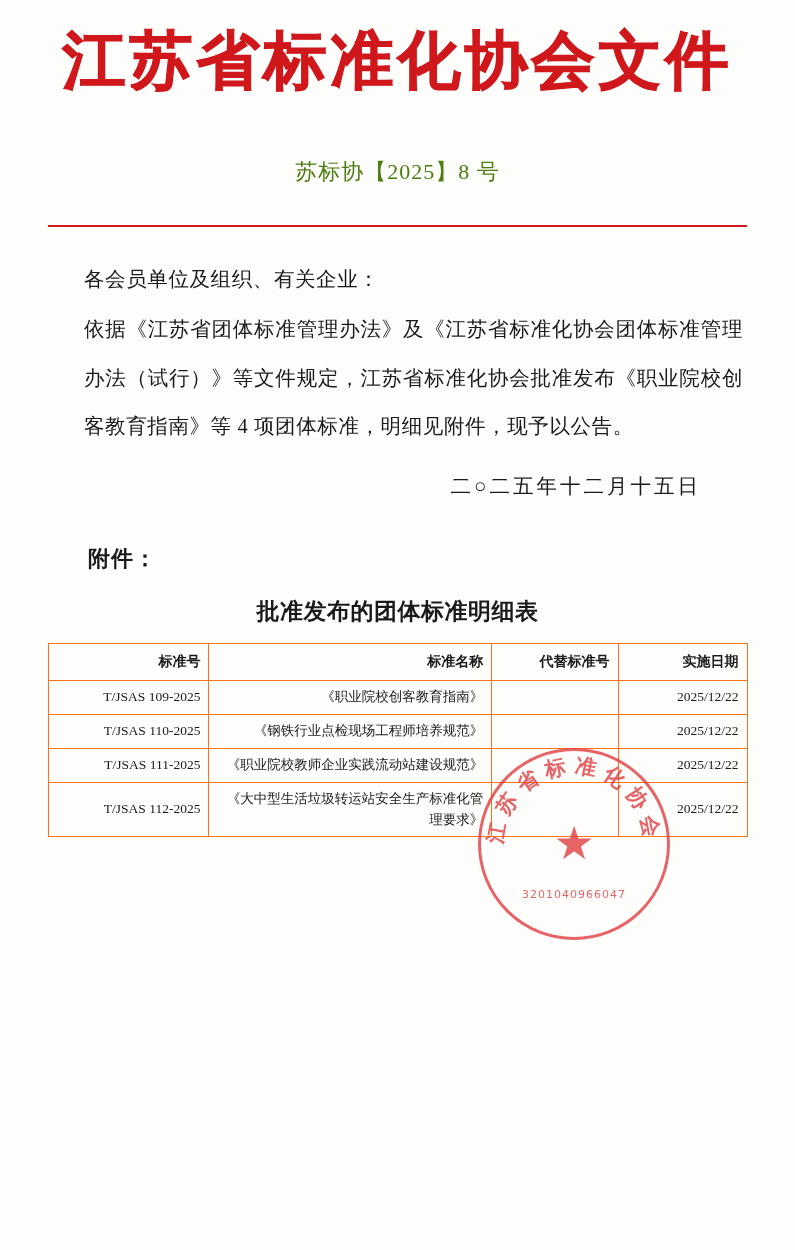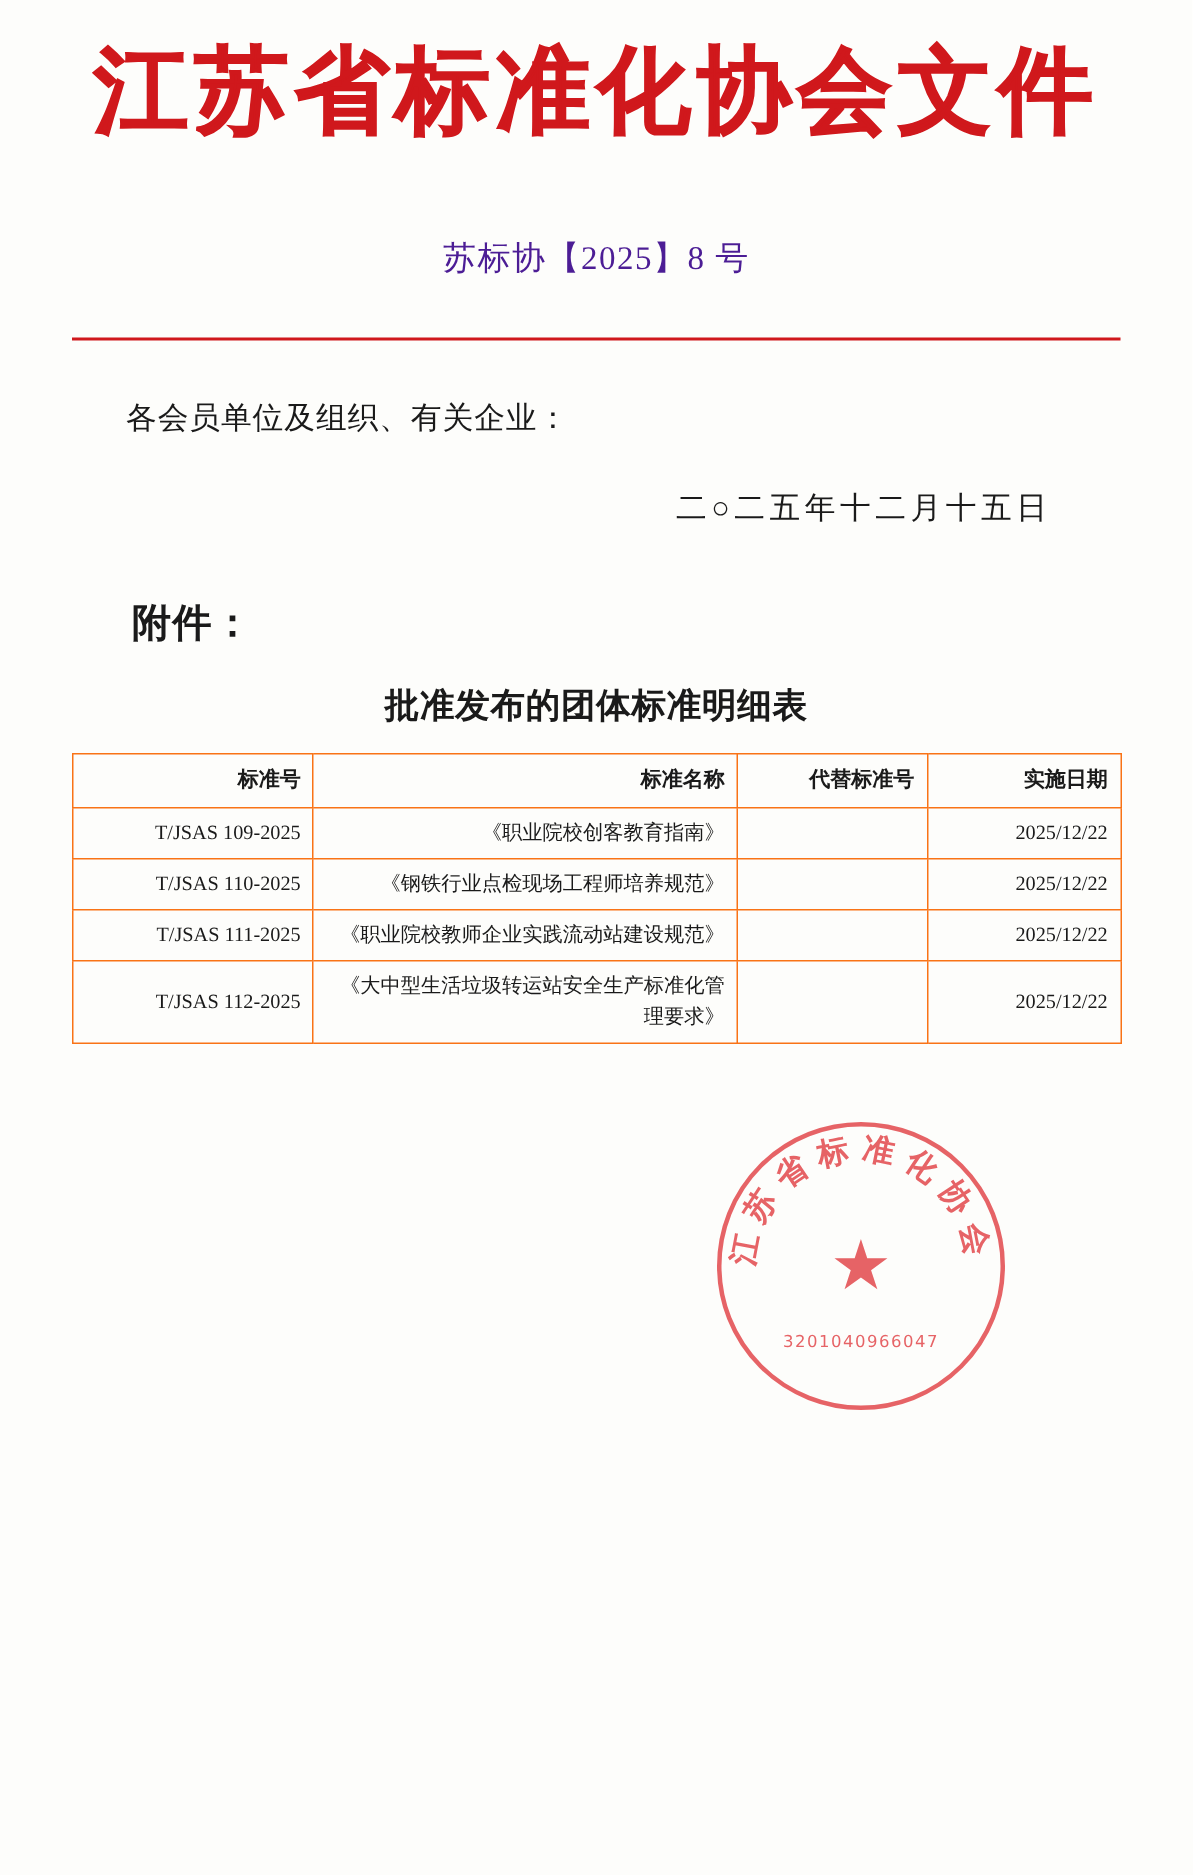--- a/index.html
+++ b/index.html
@@ -38,21 +38,21 @@
     line-height: 1.1;
     white-space: nowrap;
     -webkit-text-stroke: 1px #d0181c;
   }
 
   .doc-number {
     text-align: center;
     margin-top: 62px;
     font-size: 22px;
     letter-spacing: 1px;
-    color: #4c1d95;
+    color: #4d7c0f;
     font-family: "Liberation Serif", serif;
   }
 
   .red-rule {
     margin: 38px 48px 0 48px;
     height: 2px;
     background: #d0181c;
   }
 
   
@@ -129,21 +129,21 @@
     color: #e0393d;
     font-size: 11px;
     letter-spacing: 1px;
     font-family: "DejaVu Sans", sans-serif;
   }
 
   
   .attachment-label {
     margin: 0 0 0 88px;
     padding-top: 34px;
-    font-size: 26px;
+    font-size: 22px;
     font-weight: bold;
     letter-spacing: 1px;
   }
   .table-caption {
     text-align: center;
     margin-top: 22px;
     font-size: 23px;
     font-weight: bold;
     letter-spacing: 0.5px;
   }
@@ -183,20 +183,21 @@
     <div class="masthead-title">江苏省标准化协会文件</div>
   </div>
 
   <div class="doc-number">苏标协【2025】8 号</div>
 
   <div class="red-rule"></div>
 
 
   <div class="body-wrap">
     <div class="salutation">各会员单位及组织、有关企业：</div>
+    <div class="para">依据《江苏省团体标准管理办法》及《江苏省标准化协会团体标准管理办法（试行）》等文件规定，江苏省标准化协会批准发布《职业院校创客教育指南》等 4 项团体标准，明细见附件，现予以公告。</div>
     <div class="date-line">二○二五年十二月十五日</div>
   </div>
 
   <div class="seal">
     <div class="seal-arc-text">
       <svg viewBox="0 0 186 186" aria-hidden="true">
         <defs>
           <path id="arcpath" d="M 22,93 A 71,71 0 0 1 164,93"></path>
         </defs>
         <text font-size="21" letter-spacing="7">

